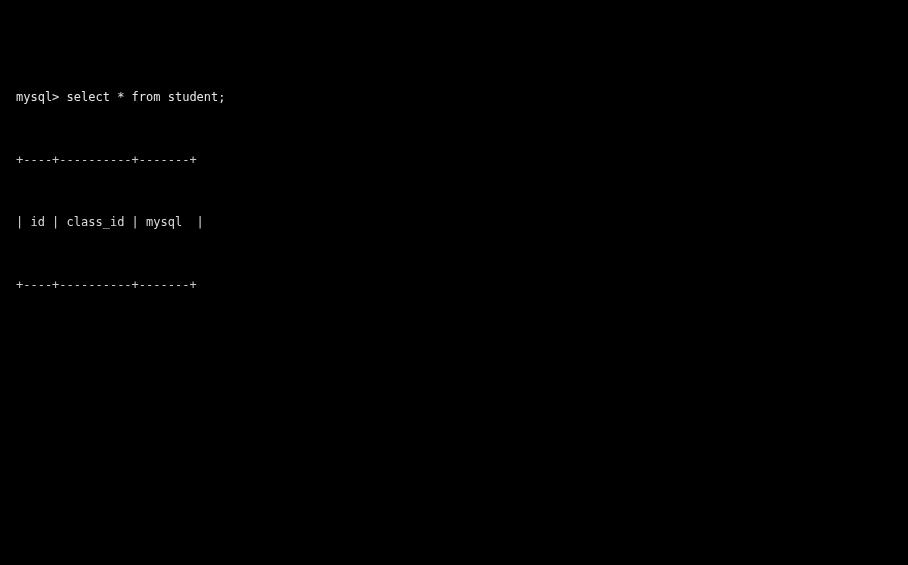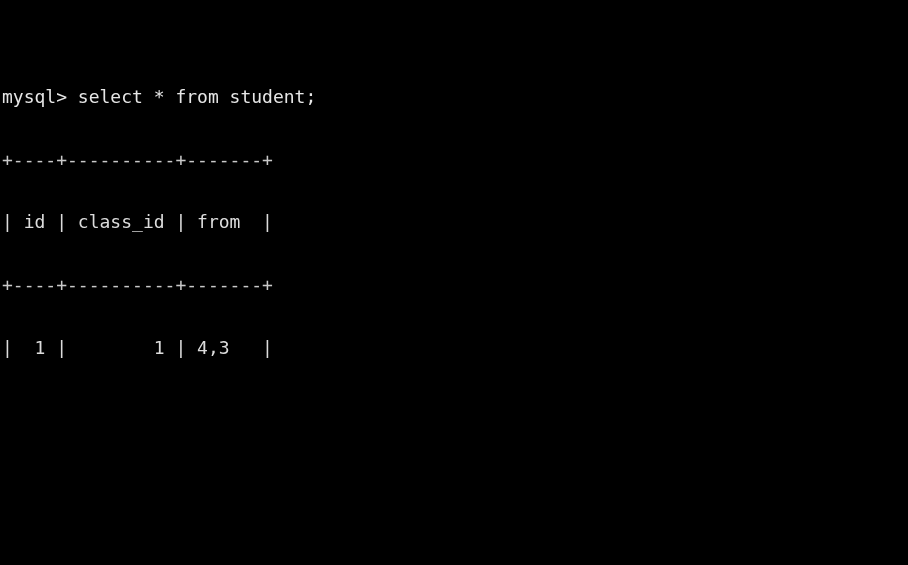--- a/index.html
+++ b/index.html
@@ -11,24 +11,24 @@
     width: 908px;
     height: 565px;
     overflow: hidden;
   }
   #terminal {
     width: 908px;
     height: 461px;
     background: #000000;
     color: #d8d8d8;
     font-family: "DejaVu Sans Mono", "Liberation Mono", monospace;
-    font-size: 18px;
+    font-size: 12px;
     line-height: 20.85px;
     letter-spacing: 0px;
-    padding: 4px 0 0 2px;
+    padding: 4px 0 0 16px;
     box-sizing: border-box;
     white-space: pre;
     overflow: hidden;
   }
   .line {
     white-space: pre;
     height: 20.85px;
     font-family: "DejaVu Sans Mono", "Liberation Mono", monospace;
   }
   .rule  { color: #c9c9c9; }
@@ -36,23 +36,22 @@
   .tbl { color: #dcdcdc; }
 </style>
 </head>
 <body>
 
 <div id="terminal">
 
   
   <div class="line prompt-line">mysql&gt; select * from student;</div>
   <div class="line rule">+----+----------+-------+</div>
-  <div class="line tbl">| id | class_id | from  |</div>
+  <div class="line tbl">| id | class_id | mysql  |</div>
   <div class="line rule">+----+----------+-------+</div>
-  <div class="line tbl">|  1 |        1 | 4,3   |</div>
   
   
   
 
   
   
   
   
   
   

